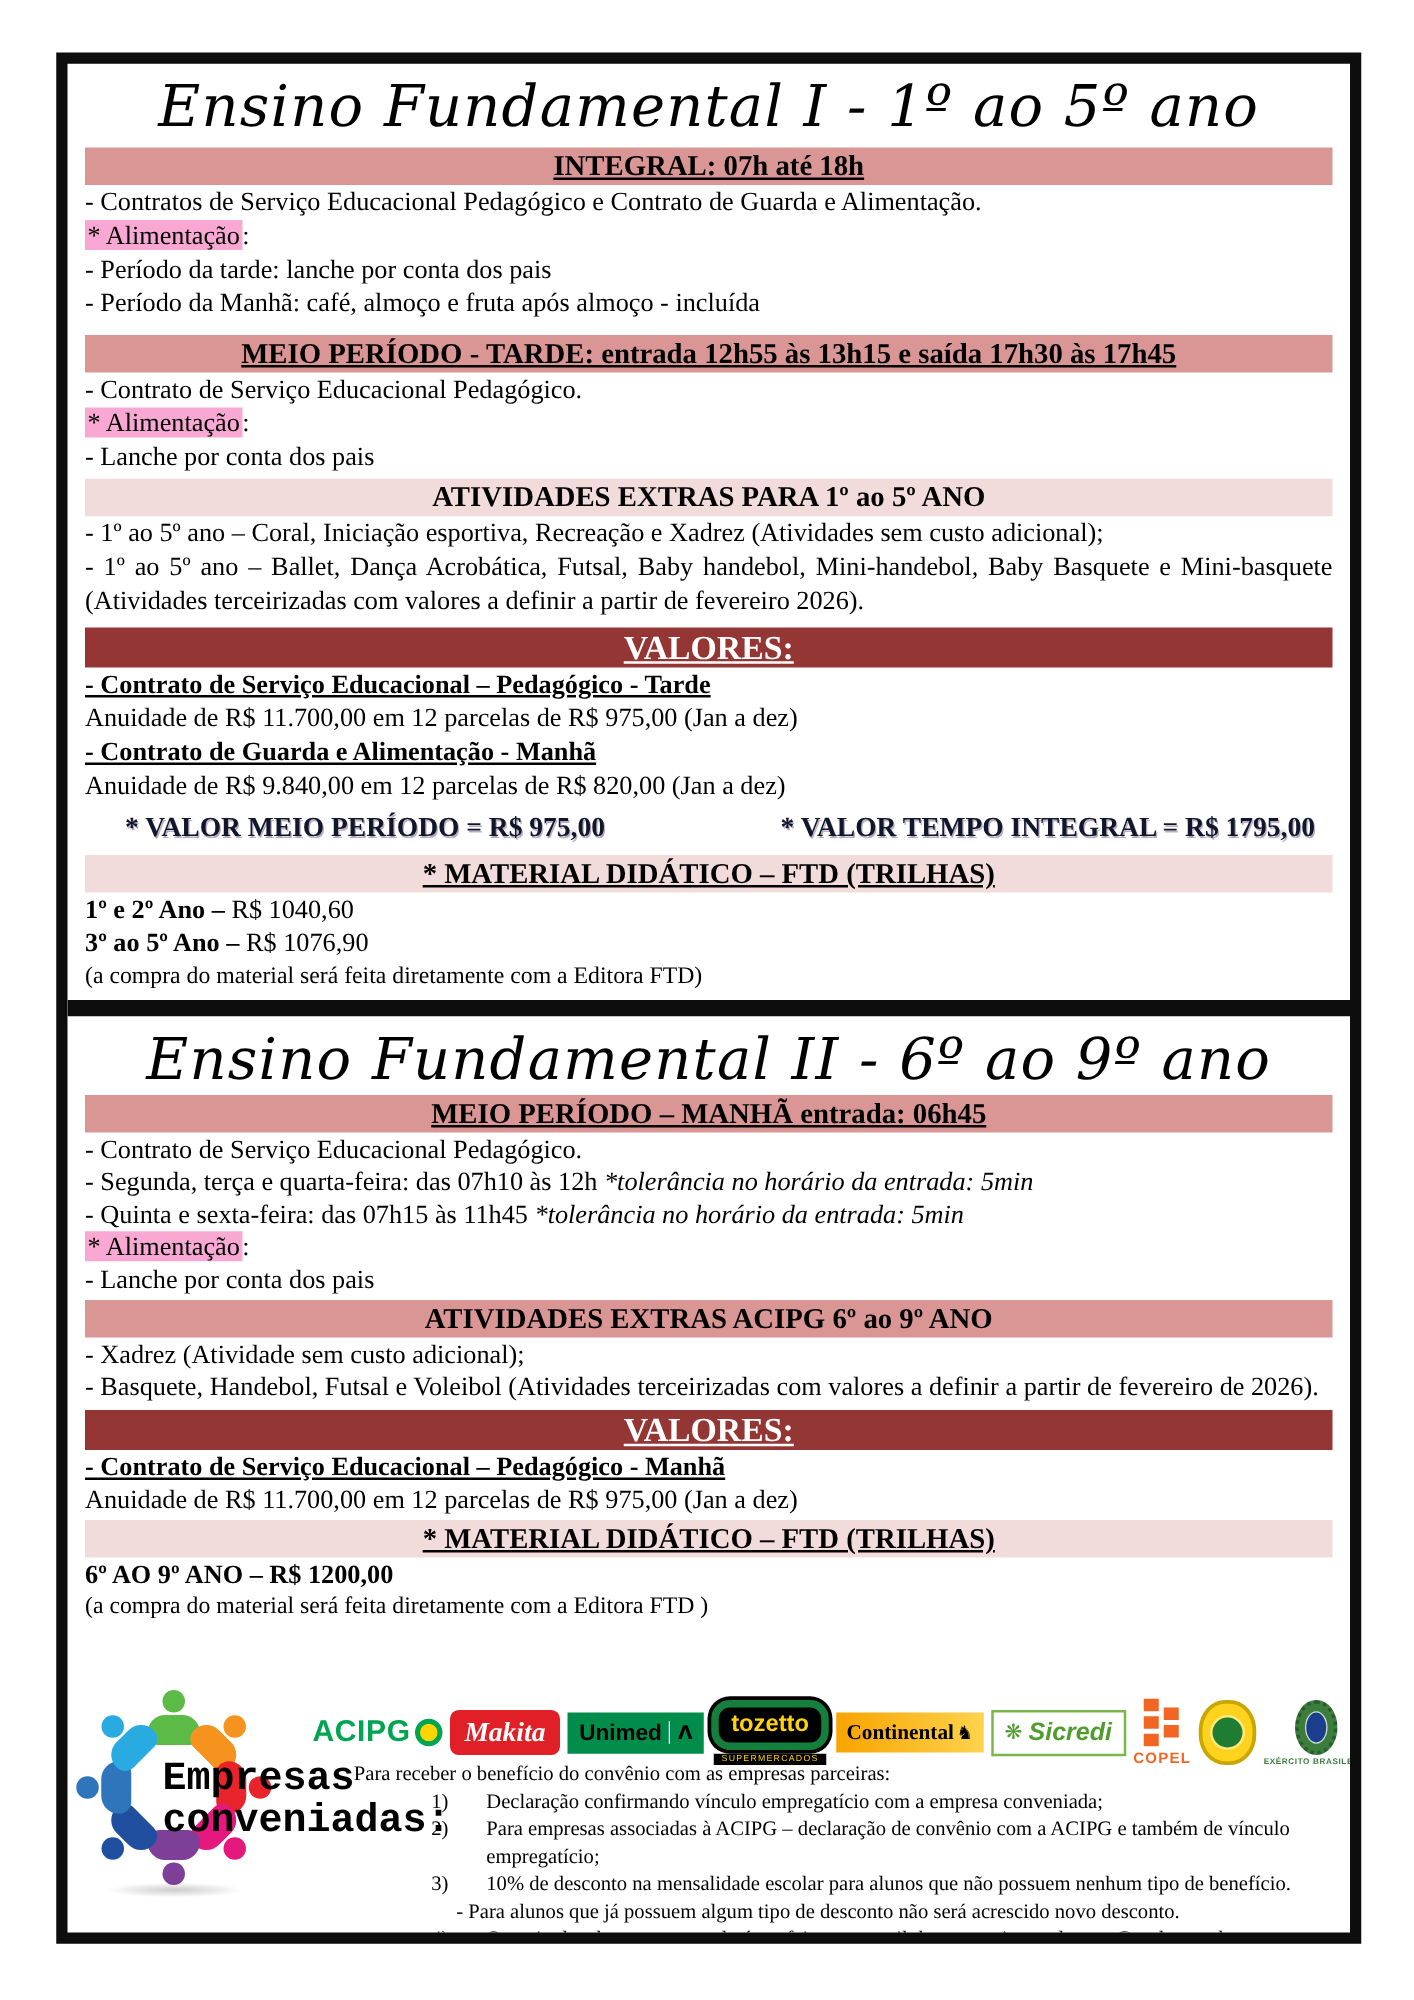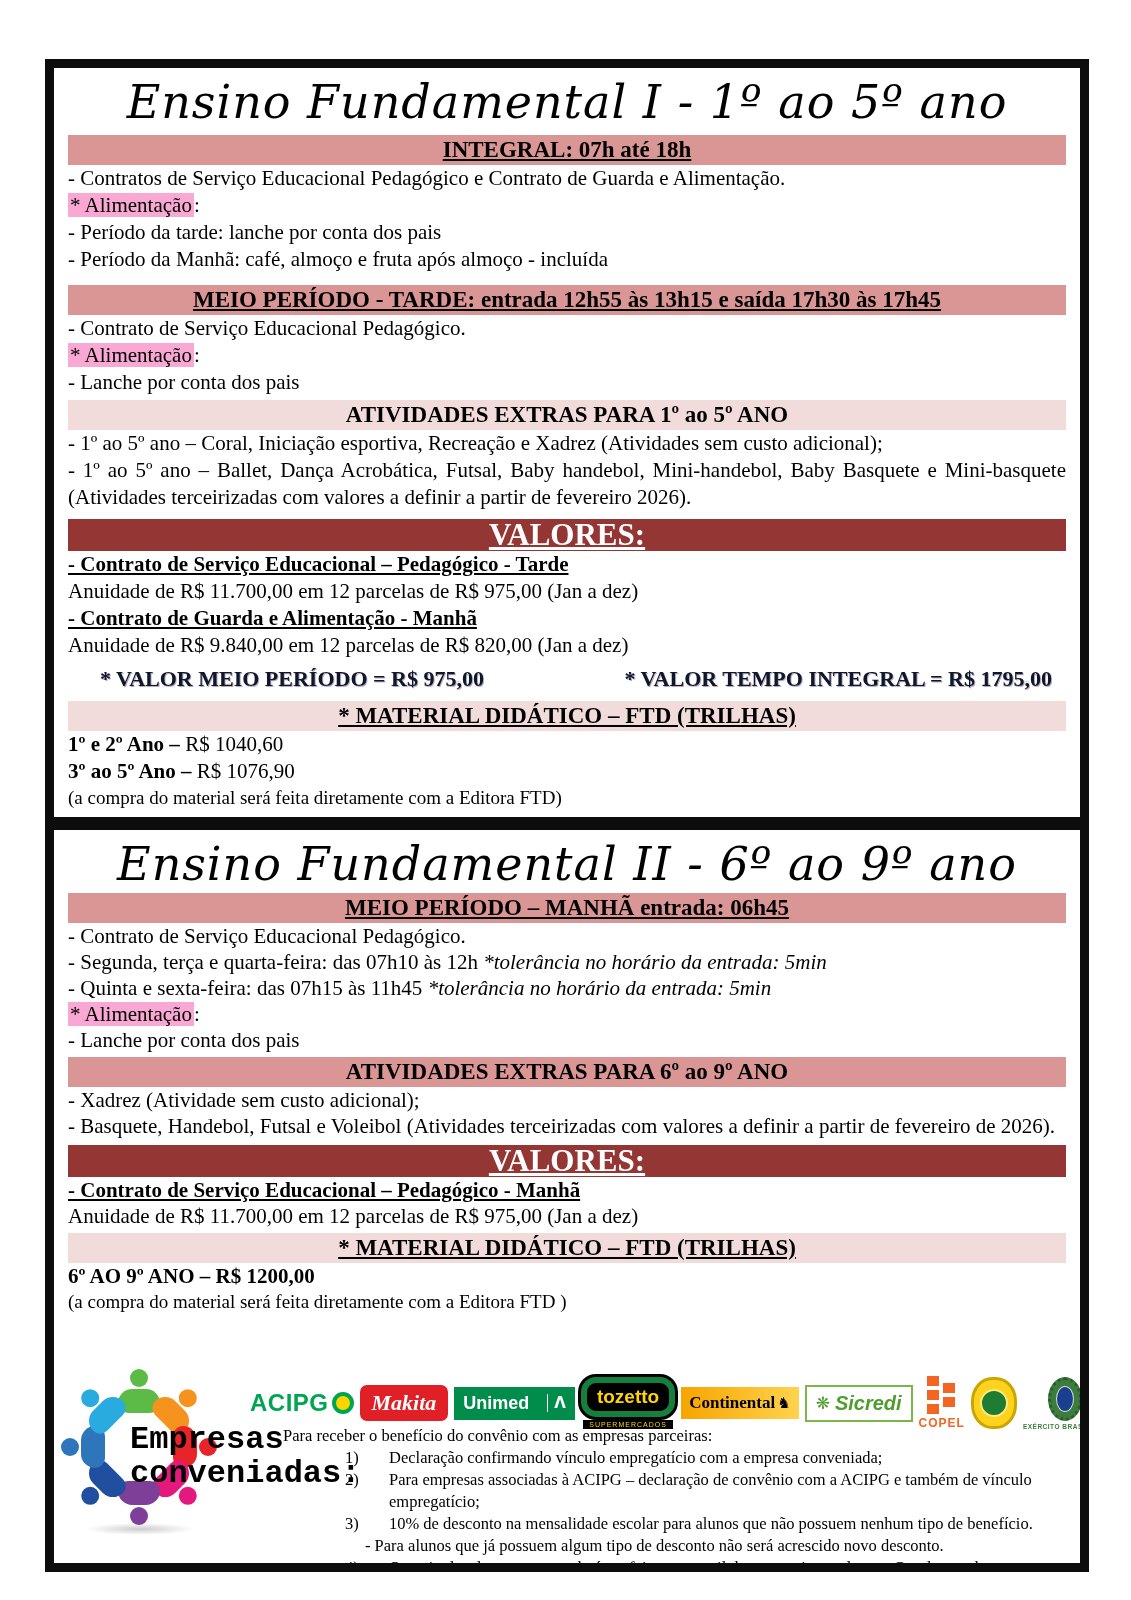--- a/index.html
+++ b/index.html
@@ -1,27 +1,27 @@
 <!DOCTYPE html>
 <html><head>
 <meta charset="utf-8">
 <style>
   html,body{margin:0;padding:0;background:#fff;}
   .page{position:relative;width:1131px;height:1600px;background:#fff;
         font-family:"Liberation Serif",serif;color:#000;overflow:hidden;}
-  .doc{position:absolute;left:45px;top:59px;width:1044px;height:1513px;
+  .doc{position:absolute;left:45px;top:42px;width:1044px;height:1513px;
        border:9px solid #0d0d0d;box-sizing:border-box;background:#fff;
        display:flex;flex-direction:column;overflow:hidden;}
   .sec{padding:0 14px;}
   .script-title{font-family:"DejaVu Serif",serif;font-style:italic;font-weight:500;
        font-size:46px;line-height:58px;text-align:center;margin-top:5px;letter-spacing:1px;}
   .banner{margin-top:4px;text-align:center;font-weight:bold;font-size:23px;line-height:30px;}
   .banner.rose{background:#d99694;}
   .banner.light{background:#f2dcdb;}
-  .banner.dark{background:#943634;color:#fff;font-size:31px;line-height:32px;}
+  .banner.dark{background:#943634;color:#fff;font-size:27px;line-height:32px;}
   .u{text-decoration:underline;}
   .line{font-size:21px;line-height:26px;}
   .line.tall{line-height:27px;}
   .hl{background:#f9a8d4;padding:0 2px;}
   .b{font-weight:bold;}
   .it{font-style:italic;}
   .just{text-align:justify;}
   .note{font-size:19px;line-height:26px;}
   .vrow{display:flex;justify-content:space-between;color:#0f172a;font-weight:bold;
         font-size:22px;line-height:28px;padding:6px 14px 4px 32px;margin-bottom:2px;}
@@ -42,22 +42,22 @@
       background:radial-gradient(ellipse at center,rgba(0,0,0,.20),transparent 70%);}
   .conv-label{position:absolute;left:76px;top:64px;z-index:3;
       font-family:Liberation Mono, monospace;font-weight:bold;font-size:32px;line-height:34px;}
   .logos{position:absolute;left:196px;top:12px;height:64px;display:flex;align-items:center;gap:6px;}
   .lg{flex:0 0 auto;}
   .acipg{display:flex;align-items:center;gap:3px;font-family:"Liberation Sans",sans-serif;
       font-weight:bold;font-size:24px;color:#00a551;letter-spacing:.5px;}
   .acipg-icon{width:22px;height:22px;border-radius:50%;border:4px solid #00a551;background:#ffd500;box-sizing:border-box;}
   .makita{background:#e01f26;color:#fff;border-radius:7px;padding:5px 12px;
       font-weight:bold;font-style:italic;font-size:22px;font-family:"Liberation Serif",serif;}
-  .unimed{background:#008c4a;color:#ffffff;padding:6px 9px;font-family:"Liberation Sans",sans-serif;
-      font-weight:bold;font-size:18px;display:flex;align-items:center;gap:18px;}
+  .unimed{background:#008c4a;color:#000000;padding:6px 9px;font-family:"Liberation Sans",sans-serif;
+      font-weight:bold;font-size:18px;display:flex;align-items:center;gap:6px;}
   .unimed .sym{border-left:1px solid #fff;padding-left:6px;font-family:"DejaVu Sans",sans-serif;font-size:15px;}
   .tozetto{display:flex;flex-direction:column;align-items:center;}
   .toz-main{background:#000;border:6px solid #15803d;box-shadow:0 0 0 3px #000;border-radius:15px;
       color:#ffd400;font-weight:bold;font-size:19px;padding:3px 10px;font-family:"Liberation Sans",sans-serif;}
   .toz-sub{background:#000;color:#ffd400;font-size:7px;letter-spacing:1px;padding:1px 6px;margin-top:3px;
       font-family:"Liberation Sans",sans-serif;}
   .continental{background:linear-gradient(90deg,#f7a400,#ffd34d);padding:6px 8px;font-size:17px;
       font-weight:bold;font-family:"Liberation Serif",serif;display:flex;align-items:center;gap:2px;}
   .continental .horse{font-family:"DejaVu Sans",sans-serif;font-size:15px;}
   .sicredi{background:#fff;border:2px solid #7ab648;padding:5px 9px;display:flex;align-items:center;gap:5px;
@@ -129,21 +129,21 @@
     <div class="sec">
       <div class="script-title">Ensino Fundamental II - 6º ao 9º ano</div>
 
       <div class="banner rose" style="margin-top:0"><span class="u">MEIO PERÍODO – MANHÃ entrada: 06h45</span></div>
       <div class="line">- Contrato de Serviço Educacional Pedagógico.</div>
       <div class="line"><span>- Segunda, terça e quarta-feira: das 07h10 às 12h  </span><span class="it">*tolerância no horário da entrada: 5min</span></div>
       <div class="line"><span>- Quinta e sexta-feira: das 07h15 às 11h45 </span><span class="it">*tolerância no horário da entrada: 5min</span></div>
       <div class="line"><span class="hl">* Alimentação</span><span>:</span></div>
       <div class="line">- Lanche por conta dos pais</div>
 
-      <div class="banner rose">ATIVIDADES EXTRAS PARA 6º ao 9º ANO</div>
+      <div class="banner rose">ATIVIDADES EXTRAS ACIPG 6º ao 9º ANO</div>
       <div class="line">- Xadrez (Atividade sem custo adicional);</div>
       <div class="line just">- Basquete, Handebol, Futsal e Voleibol (Atividades terceirizadas com valores a definir a partir de fevereiro de 2026).</div>
 
       <div class="banner dark" style="margin-top:6px"><span class="u">VALORES:</span></div>
       <div class="line b"><span class="u">- Contrato de Serviço Educacional – Pedagógico - Manhã</span></div>
       <div class="line">Anuidade de R$ 11.700,00 em 12 parcelas de R$ 975,00 (Jan a dez)</div>
 
       <div class="banner light"><span class="u">* MATERIAL DIDÁTICO – FTD (TRILHAS)</span></div>
       <div class="line b">6º AO 9º ANO – R$ 1200,00</div>
       <div class="note">(a compra do material será feita diretamente com a Editora FTD )</div>

